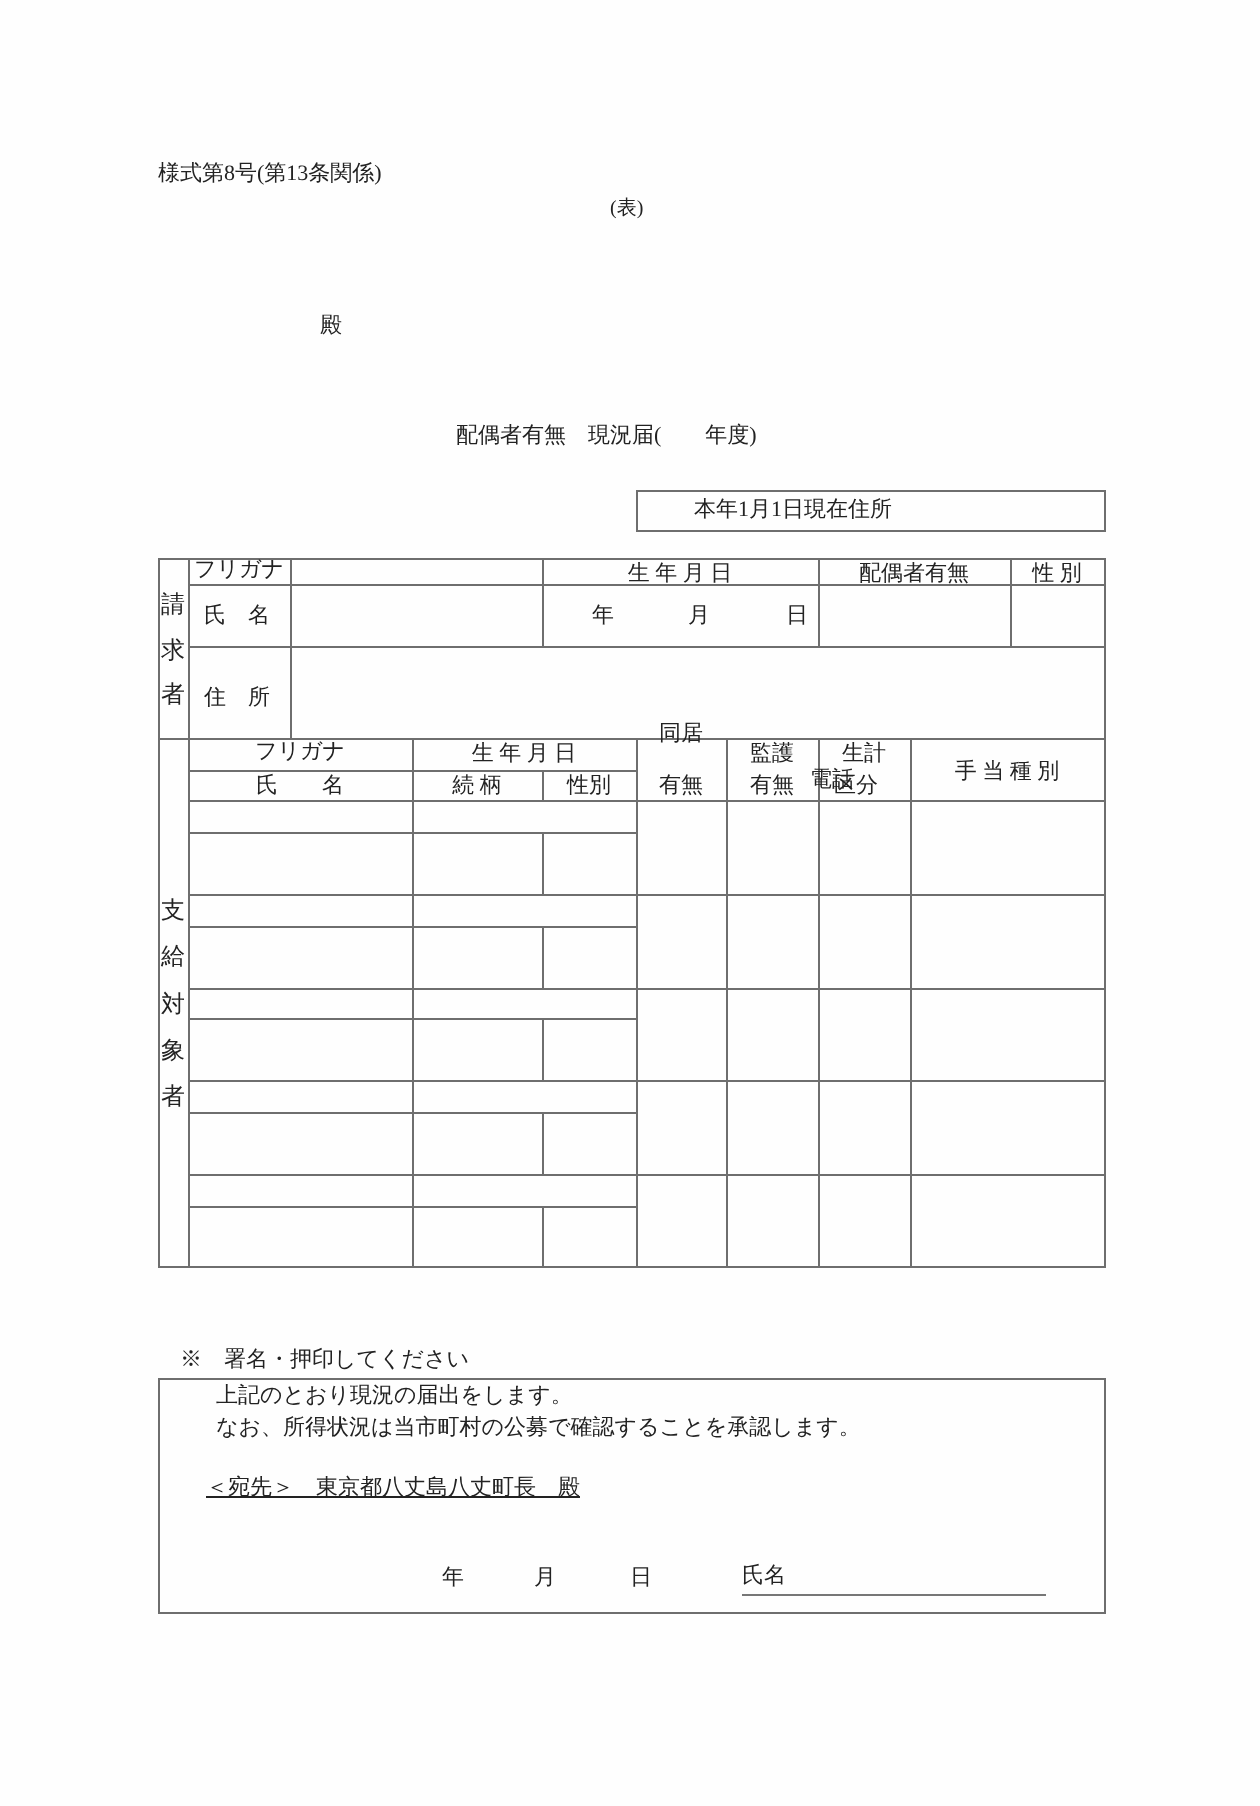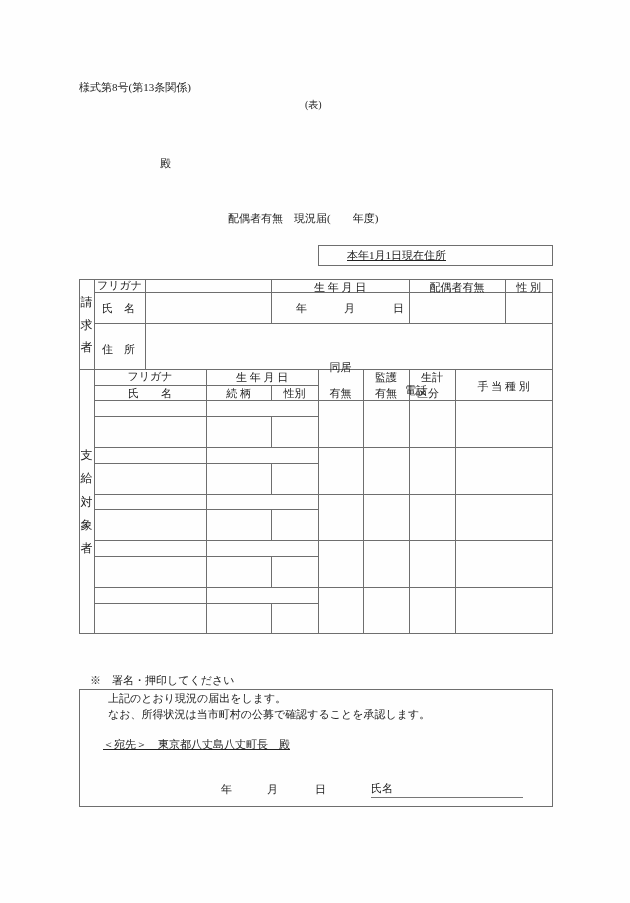--- a/index.html
+++ b/index.html
@@ -21,21 +21,21 @@
 </style>
 </head>
 <body>
 
 <span class="t" style="left:79px;top:81px;">様式第8号(第13条関係)</span>
 <span class="t s10" style="left:305px;top:100px;">(表)</span>
 <span class="t" style="left:160px;top:157px;">殿</span>
 <span class="t" style="left:228px;top:212px;">配偶者有無　現況届(　　年度)</span>
 
 <div class="box" style="left:318px;top:245px;width:235px;height:21px;">
-  <span class="t" style="left:28px;top:3px;text-decoration:underline;">本年1月1日現在住所</span>
+  <span class="t" style="left:28px;top:3px;">本年1月1日現在住所</span>
 </div>
 
 <div>
 
   <div class="ln h" style="left:79px;top:279px;width:474px;"></div>
   <div class="ln h" style="left:94px;top:292px;width:458px;"></div>
   <div class="ln h" style="left:94px;top:323px;width:458px;"></div>
   <div class="ln h" style="left:79px;top:369px;width:474px;"></div>
   <div class="ln h" style="left:94px;top:385px;width:224px;"></div>
   <div class="ln h" style="left:94px;top:400px;width:458px;"></div>

